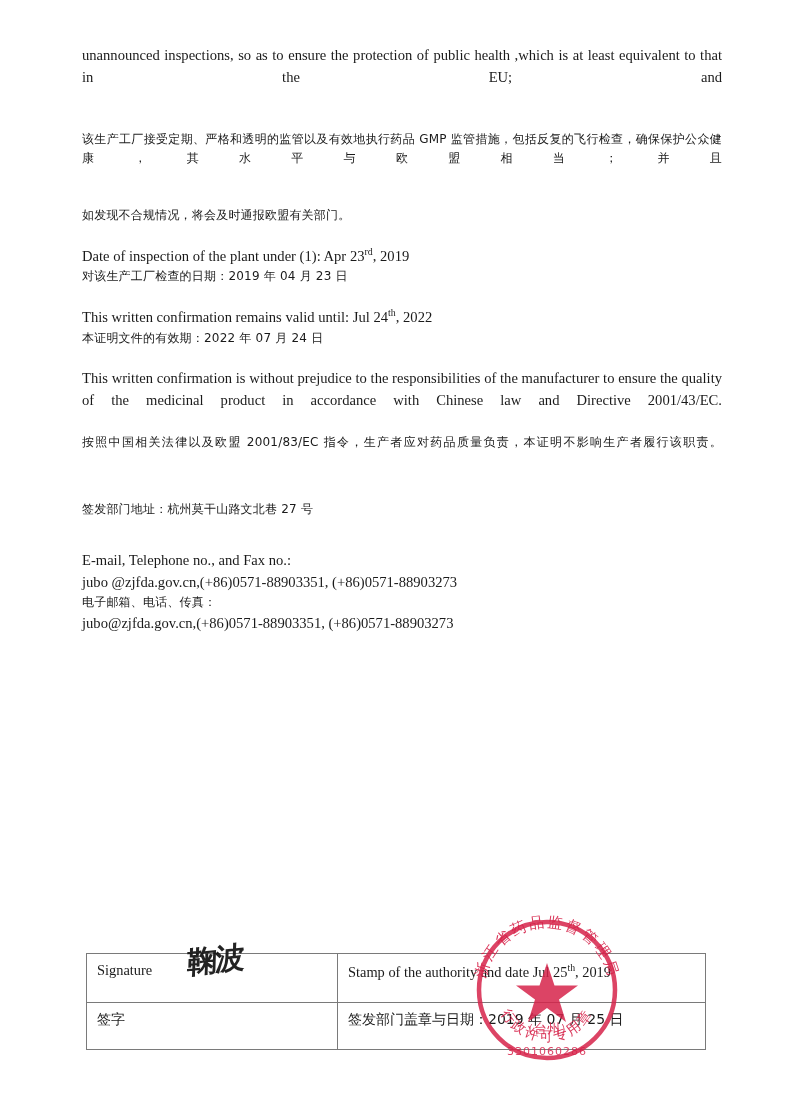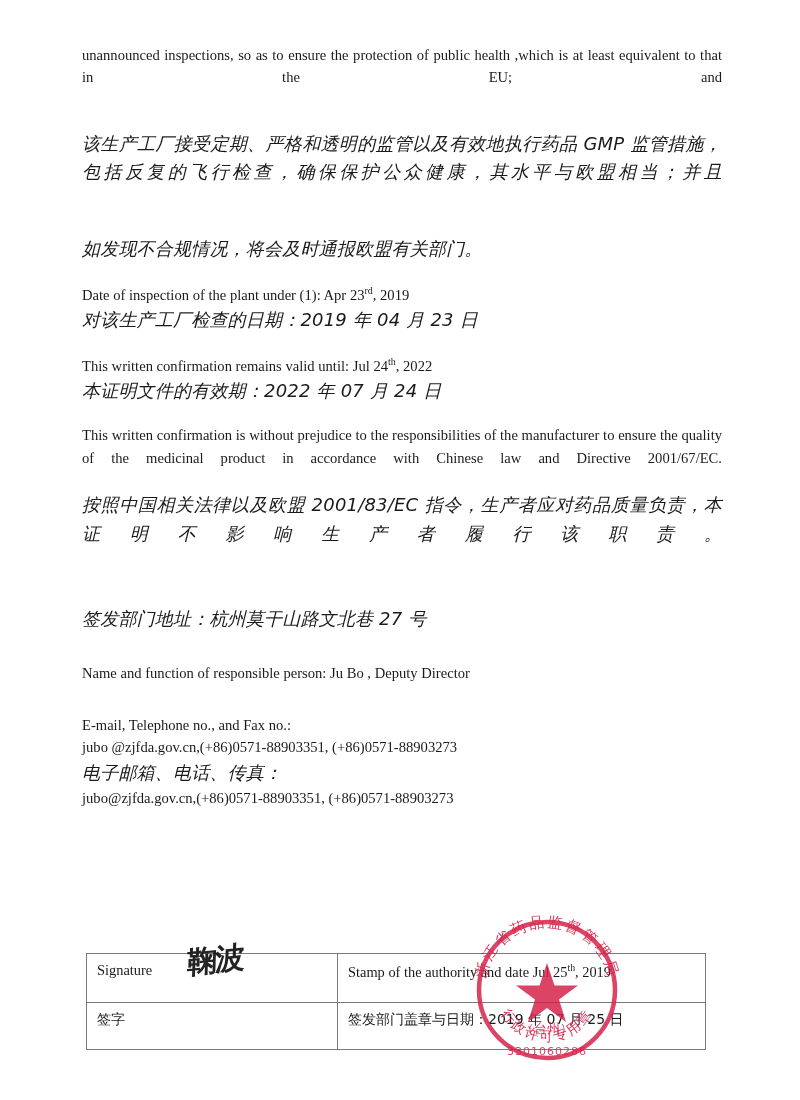--- a/index.html
+++ b/index.html
@@ -39,24 +39,23 @@
     margin-bottom: 23px;
   }
   .en {
     display: block;
     text-align: justify;
     text-justify: inter-word;
   }
   .zh {
     display: block;
     font-family: "DejaVu Sans", "Liberation Sans", sans-serif;
-    font-size: 18px;
+    font-size: 12px;
     letter-spacing: 0.2px;
     line-height: 1.6;
-    font-style: italic;
   }
   .justify-full {
     text-align: justify;
   }
   .justify-full:after {
     content: "";
     display: inline-block;
     width: 100%;
   }
   sup {
@@ -139,30 +138,29 @@
       <span class="zh">对该生产工厂检查的日期：2019 年 04 月 23 日</span>
     </p>
 
     <p class="para">
       <span class="en"><span>This written confirmation remains valid until: Jul 24</span><sup>th</sup><span>, 2022</span></span>
       <span class="zh">本证明文件的有效期：2022 年 07 月 24 日</span>
     </p>
 
 
     <p class="para block-gap">
-      <span class="en justify-full">This written confirmation is without prejudice to the responsibilities of the manufacturer to ensure the quality of the medicinal product in accordance with Chinese law and Directive 2001/67/EC.</span>
+      <span class="en justify-full">This written confirmation is without prejudice to the responsibilities of the manufacturer to ensure the quality of the medicinal product in accordance with Chinese law and Directive 2001/43/EC.</span>
       <span class="zh justify-full">按照中国相关法律以及欧盟 2001/83/EC 指令，生产者应对药品质量负责，本证明不影响生产者履行该职责。</span>
     </p>
 
     <p class="para" style="margin-top:28px;">
       <span class="zh">签发部门地址：杭州莫干山路文北巷 27 号</span>
     </p>
 
     <p class="para" style="margin-top:28px;">
-      <span class="en">Name and function of responsible person: Ju Bo , Deputy Director</span>
     </p>
 
     <p class="para" style="margin-top:30px;">
       <span class="en">E-mail, Telephone no., and Fax no.:</span>
       <span class="en">jubo @zjfda.gov.cn,(+86)0571-88903351, (+86)0571-88903273</span>
       <span class="zh">电子邮箱、电话、传真：</span>
       <span class="en">jubo@zjfda.gov.cn,(+86)0571-88903351, (+86)0571-88903273</span>
     </p>
 
   </div>

